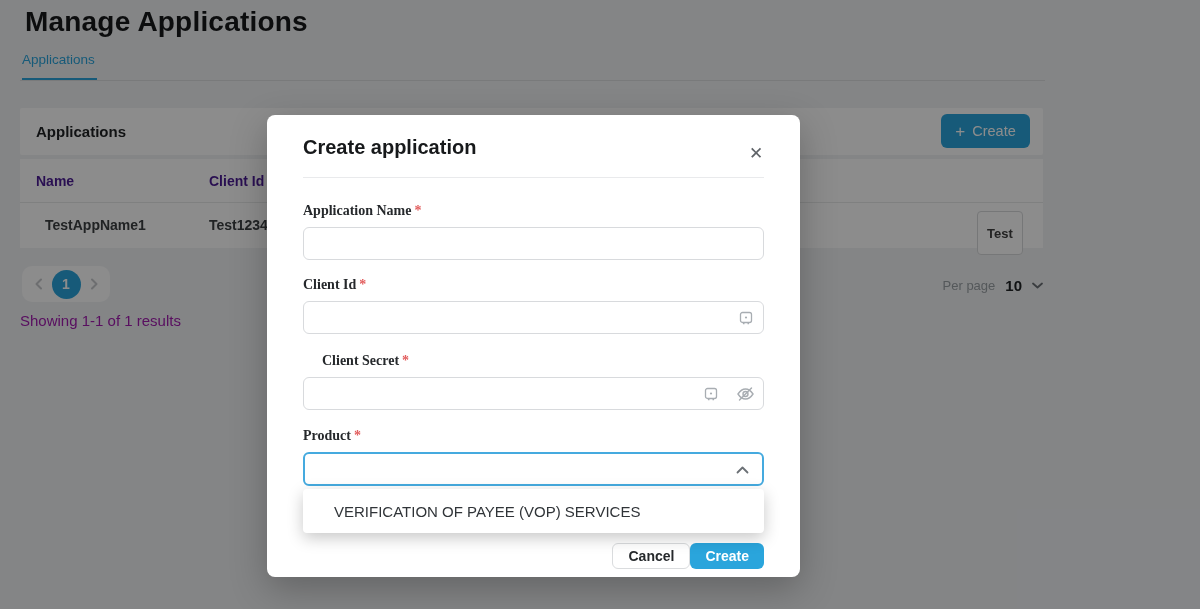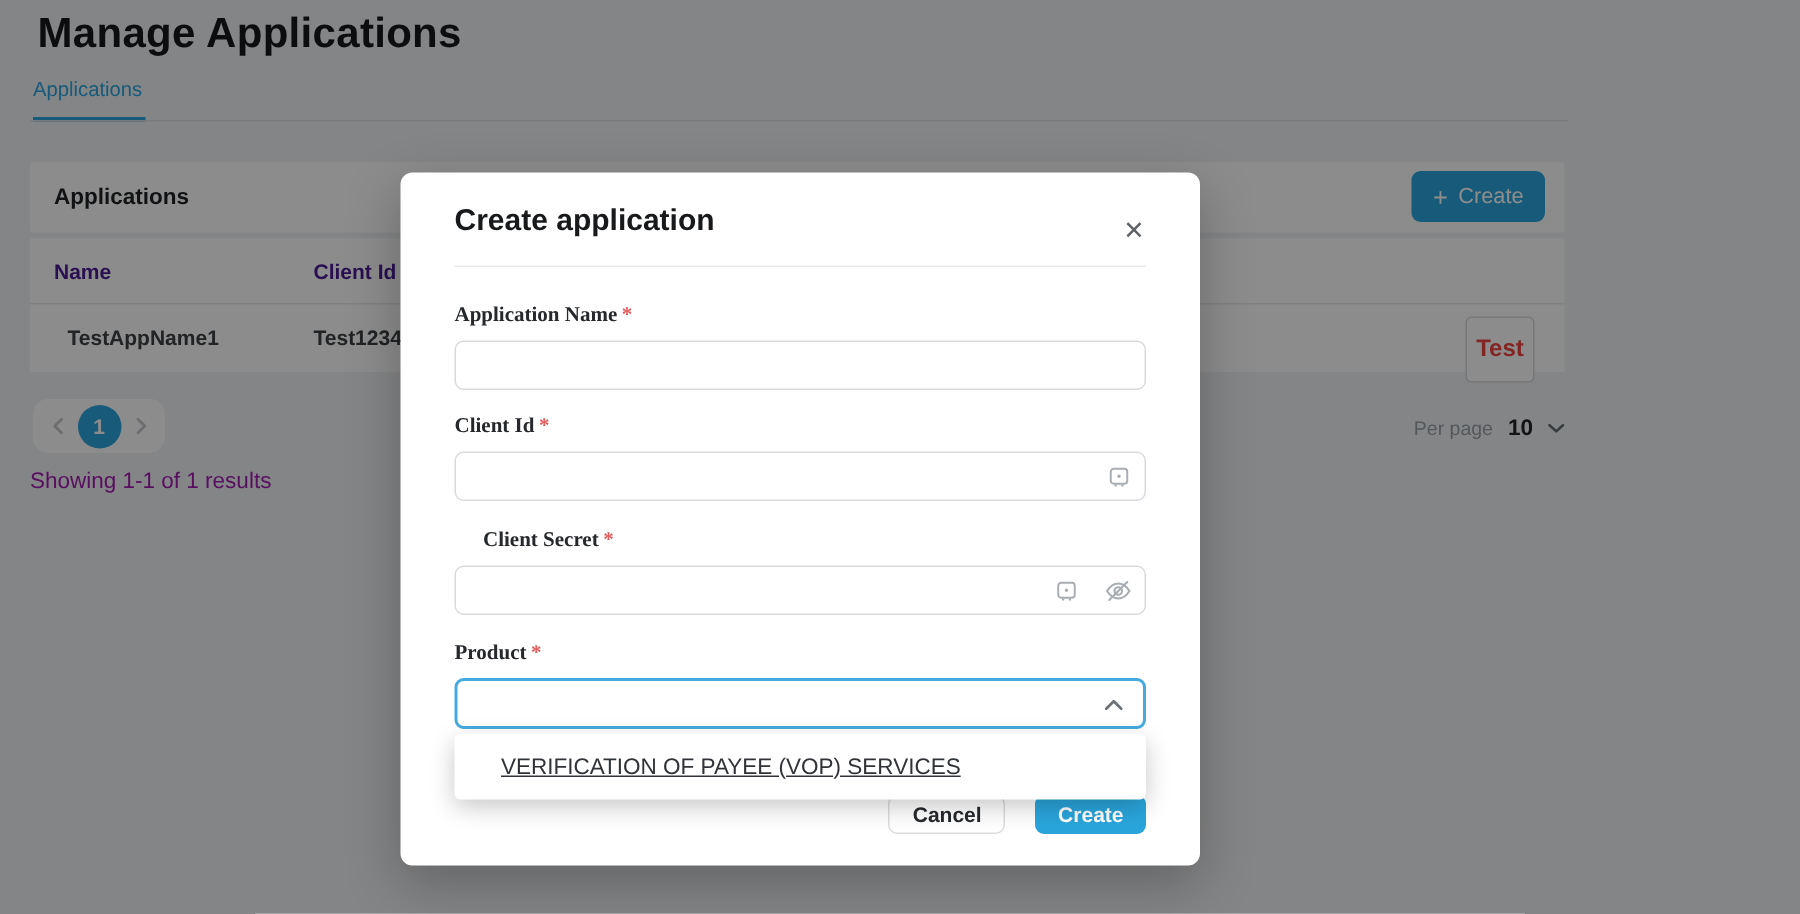--- a/index.html
+++ b/index.html
@@ -39,21 +39,21 @@
   .table-card { position:absolute; left:20px; top:159px; width:1023px; height:89px; background:#fff; }
   .thead { position:relative; height:44px; border-bottom:1px solid #e7e9ea; }
   .thead span { position:absolute; top:14px; font-size:14px; font-weight:bold; color:#4c1d95; }
   .th-name { left:16px; } .th-clientid { left:189px; }
   .trow { position:relative; height:44px; }
   .trow .cell { position:absolute; top:14px; font-size:14px; color:#3c4043;font-weight:bold; }
   .c-name { left:25px; } .c-clientid { left:189px; }
   .test-btn {
     position:absolute; right:20px; top:8px; width:46px; height:44px;
     background:#fff; border:1px solid #d7d9db; border-radius:4px;
-    color:#ef4444; font-family:inherit; font-size:16px; font-weight:bold; cursor:pointer;
+    color:#404040; font-family:inherit; font-size:13px; font-weight:bold; cursor:pointer;
   }
 
   .pagination-card {
     position:absolute; left:22px; top:266px; width:88px; height:36px;
     background:#fff; border-radius:10px;
     display:flex; align-items:center; justify-content:center; gap:9px;
   }
   .page-circle {
     width:29px; height:29px; border-radius:50%;
     background:#2aa5dc; color:#fff; font-size:14px; font-weight:bold;
@@ -100,23 +100,23 @@
     border:2px solid #45aadf; border-radius:6px; background:#fff; cursor:pointer;
   }
   .select-chevron { position:absolute; right:13px; top:12px; display:flex; }
   .dropdown {
     position:absolute; left:36px; top:374px; width:461px; height:44px;
     background:#fff; border-radius:4px; box-shadow:0 5px 16px rgba(0,0,0,0.22);
     z-index:3; display:flex; align-items:center;
   }
   .dropdown-option {
     width:100%; height:100%; display:flex; align-items:center;
-    padding-left:31px; font-size:15px; color:#303438; cursor:pointer;text-decoration:underline;
-  }
-  .modal-footer { position:absolute; right:36px; top:415px; display:flex; gap:20px; z-index:2; }
+    padding-left:31px; font-size:15px; color:#303438; cursor:pointer;
+  }
+  .modal-footer { position:absolute; right:36px; top:428px; display:flex; gap:0; z-index:2; }
   .btn { height:26px; padding:0 15px; border-radius:6px; font-family:inherit; font-size:14px; font-weight:bold; cursor:pointer; }
   .btn-cancel { background:#fff; border:1px solid #dadcde; color:#26292c; }
   .btn-create { background:#2aa5dc; border:none; color:#fff; }
   svg { display:block; }
 </style>
 </head>
 <body>
 
 <h1 class="page-heading">Manage Applications</h1>
 

